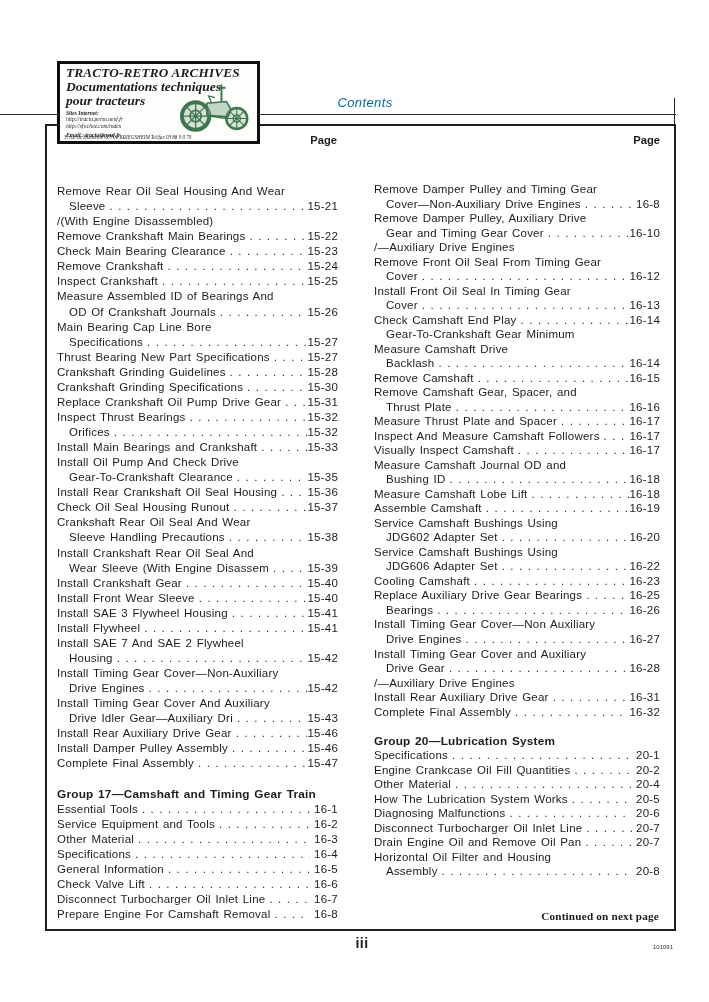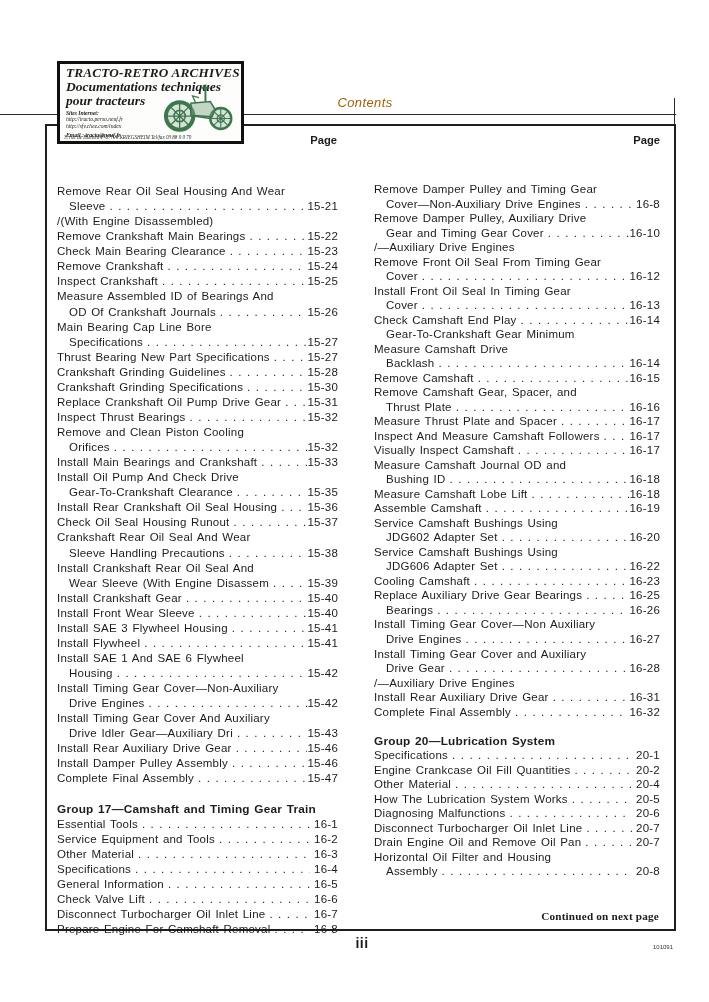--- a/index.html
+++ b/index.html
@@ -10,28 +10,28 @@
   }
   
   .rule-top{position:absolute;left:0;top:114px;width:676px;height:1px;background:#2a2a2a;}
   .rule-top-right-tick{position:absolute;left:674px;top:98px;width:1px;height:27px;background:#2a2a2a;}
   .content-box{
     position:absolute;left:45px;top:124px;width:631px;height:807px;
     box-sizing:border-box;border:2px solid #1f1f1f;background:transparent;
   }
   .contents-title{
     position:absolute;left:300px;top:95px;width:130px;text-align:center;
-    font-style:italic;font-size:13px;letter-spacing:.4px;color:#a16207;
+    font-style:italic;font-size:13px;letter-spacing:.4px;color:#0369a1;
   }
   .page-label{position:absolute;top:134px;font-weight:bold;font-size:11.2px;}
   .page-label.left{left:57px;width:280px;text-align:right;}
   .page-label.right{left:374px;width:286px;text-align:right;}
   
   .stamp{
-    position:absolute;left:57px;top:61px;width:187px;height:83px;box-sizing:border-box;
+    position:absolute;left:57px;top:61px;width:203px;height:83px;box-sizing:border-box;
     border:3px solid #101010;background:#fdfdfc;z-index:3;padding:2px 5px 2px 6px;
     font-family:"Liberation Serif","DejaVu Serif",serif;
   }
   .stamp-title{font-size:13.2px;font-weight:bold;font-style:italic;letter-spacing:.2px;line-height:14px;white-space:nowrap;}
   .stamp-sub{font-size:13.5px;font-style:italic;font-weight:600;line-height:13.5px;white-space:nowrap;}
   .stamp-small{margin-top:3px;font-size:5.6px;font-style:italic;line-height:6.4px;color:#222;}
   .stamp-small .lbl{font-weight:bold;}
   .stamp-email{margin-top:2.5px;font-size:5.8px;font-style:italic;font-weight:bold;color:#222;}
   .stamp-address{position:absolute;left:4px;right:3px;bottom:1px;font-size:5.1px;font-style:italic;white-space:nowrap;overflow:hidden;color:#23321f;}
   .tractor{position:absolute;right:1px;bottom:8px;z-index:1;opacity:.92;}
@@ -149,21 +149,20 @@
     <div class="toc-line flex">
       <span class="t">Replace Crankshaft Oil Pump Drive Gear</span>
       <span class="dots">. . . . . . . . . . . . . . . . . . . . . . . . . . . . . . . . . . . . . . . . . . . . . . . . . . . . . . . . . . . . . . . . . . . . . . . . . . . . . . . . </span>
       <span class="pg">15-31</span>
     </div>
     <div class="toc-line flex">
       <span class="t">Inspect Thrust Bearings</span>
       <span class="dots">. . . . . . . . . . . . . . . . . . . . . . . . . . . . . . . . . . . . . . . . . . . . . . . . . . . . . . . . . . . . . . . . . . . . . . . . . . . . . . . . </span>
       <span class="pg">15-32</span>
     </div>
-    <div class="toc-line">Remove and Clean Piston Cooling</div>
     <div class="toc-line cont flex">
       <span class="t">Orifices</span>
       <span class="dots">. . . . . . . . . . . . . . . . . . . . . . . . . . . . . . . . . . . . . . . . . . . . . . . . . . . . . . . . . . . . . . . . . . . . . . . . . . . . . . . . </span>
       <span class="pg">15-32</span>
     </div>
     <div class="toc-line flex">
       <span class="t">Install Main Bearings and Crankshaft</span>
       <span class="dots">. . . . . . . . . . . . . . . . . . . . . . . . . . . . . . . . . . . . . . . . . . . . . . . . . . . . . . . . . . . . . . . . . . . . . . . . . . . . . . . . </span>
       <span class="pg">15-33</span>
     </div>
@@ -208,21 +207,21 @@
     <div class="toc-line flex">
       <span class="t">Install SAE 3 Flywheel Housing</span>
       <span class="dots">. . . . . . . . . . . . . . . . . . . . . . . . . . . . . . . . . . . . . . . . . . . . . . . . . . . . . . . . . . . . . . . . . . . . . . . . . . . . . . . . </span>
       <span class="pg">15-41</span>
     </div>
     <div class="toc-line flex">
       <span class="t">Install Flywheel</span>
       <span class="dots">. . . . . . . . . . . . . . . . . . . . . . . . . . . . . . . . . . . . . . . . . . . . . . . . . . . . . . . . . . . . . . . . . . . . . . . . . . . . . . . . </span>
       <span class="pg">15-41</span>
     </div>
-    <div class="toc-line">Install SAE 1 And SAE 6 Flywheel</div>
+    <div class="toc-line">Install SAE 7 And SAE 2 Flywheel</div>
     <div class="toc-line cont flex">
       <span class="t">Housing</span>
       <span class="dots">. . . . . . . . . . . . . . . . . . . . . . . . . . . . . . . . . . . . . . . . . . . . . . . . . . . . . . . . . . . . . . . . . . . . . . . . . . . . . . . . </span>
       <span class="pg">15-42</span>
     </div>
     <div class="toc-line">Install Timing Gear Cover—Non-Auxiliary</div>
     <div class="toc-line cont flex">
       <span class="t">Drive Engines</span>
       <span class="dots">. . . . . . . . . . . . . . . . . . . . . . . . . . . . . . . . . . . . . . . . . . . . . . . . . . . . . . . . . . . . . . . . . . . . . . . . . . . . . . . . </span>
       <span class="pg">15-42</span>

